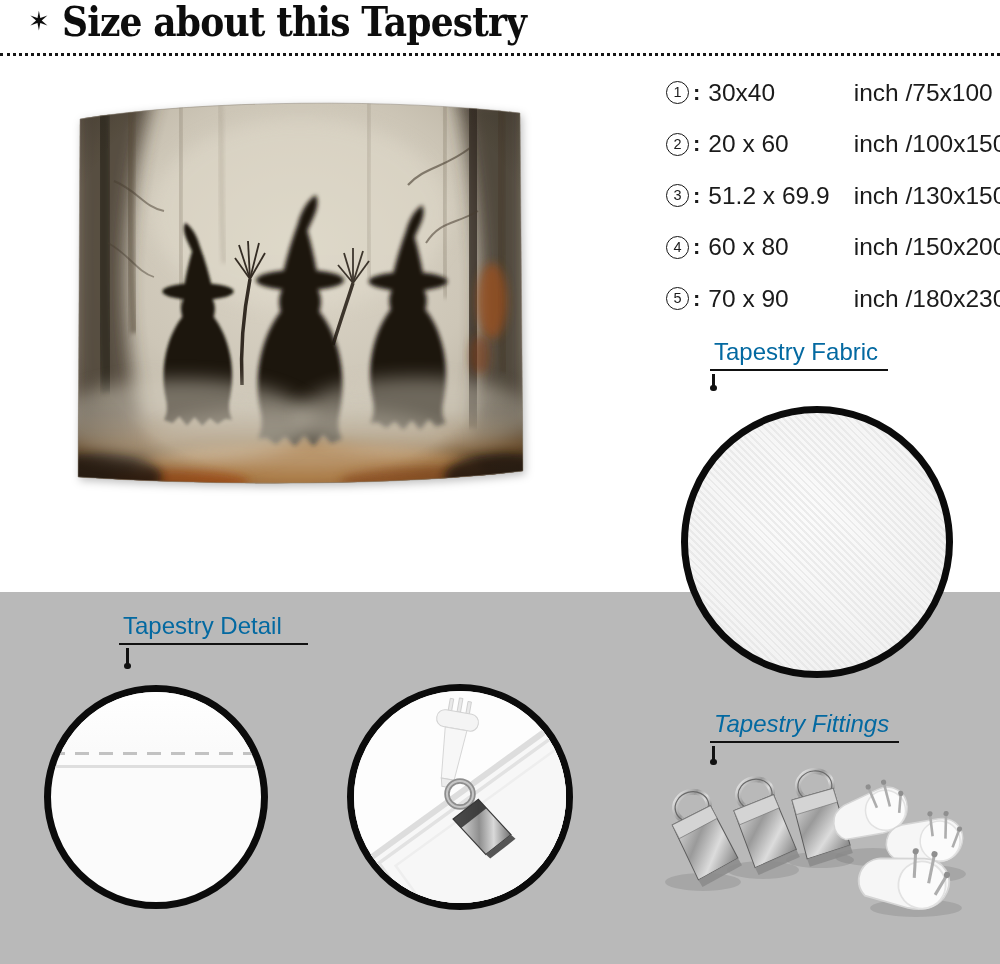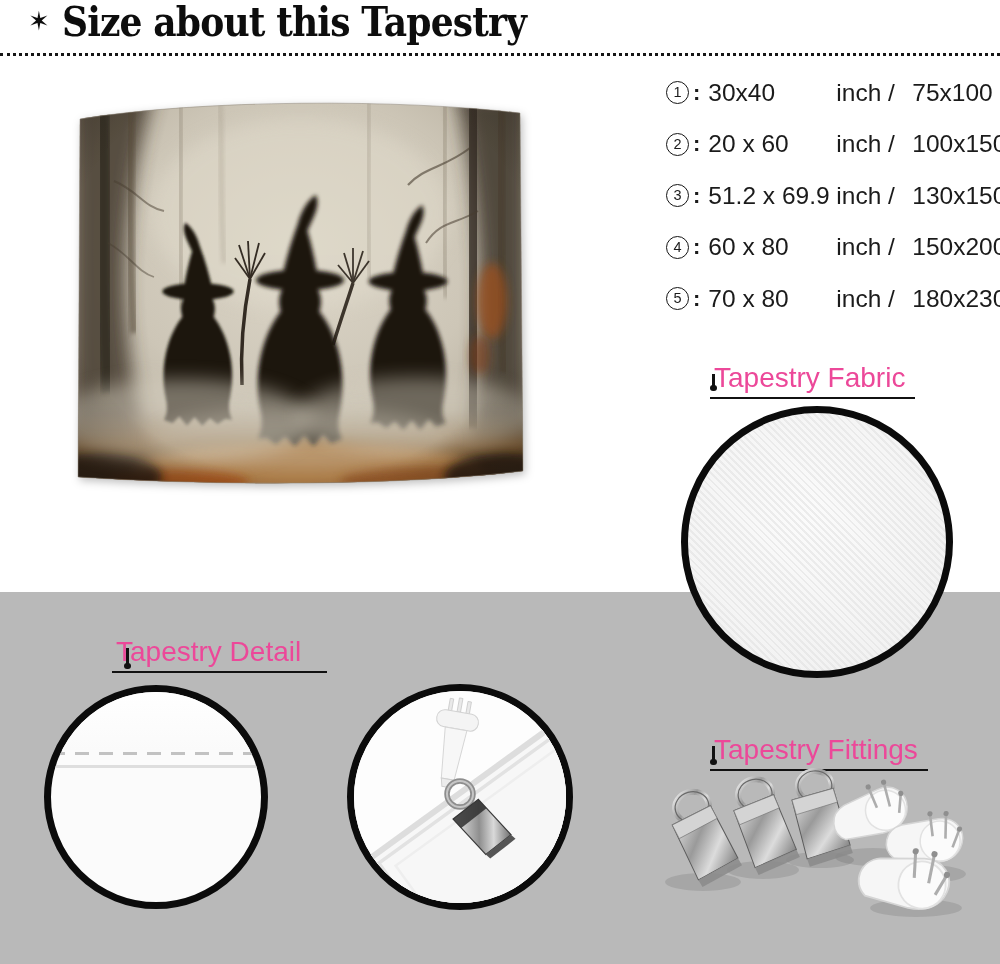--- a/index.html
+++ b/index.html
@@ -23,26 +23,26 @@
   .tapestry svg{display:block;width:100%;height:100%;}
   
   .size-list{position:absolute;left:666px;top:67px;width:330px;}
   .size-row{display:flex;align-items:center;height:51.5px;font-size:24.5px;color:#1b1b1b;white-space:nowrap;}
   .num-circle{
     flex:0 0 auto;width:21px;height:21px;border:1.8px solid #141414;border-radius:50%;
     font-size:14.5px;line-height:21px;text-align:center;font-weight:400;margin-right:1px;
   }
   .num-colon{margin:0 8px 0 3px;font-size:22px;font-weight:700;}
   .col-inch{flex:0 0 auto;min-width:128px;}
-  .col-sep{flex:0 0 auto;width:76px;}
+  .col-sep{flex:0 0 auto;width:76px;text-align:right;}
   .col-cm{flex:0 0 auto;}
   
   .sec-label{
-    position:absolute;font-size:28px;color:#ec4899;white-space:nowrap;
-    border-bottom:2.5px solid #111;padding:0 10px 3px 4px;line-height:1.15;margin-top:24px;
+    position:absolute;font-size:24px;color:#0369a1;white-space:nowrap;
+    border-bottom:2.5px solid #111;padding:0 10px 3px 4px;line-height:1.15;
   }
   .leader{position:absolute;width:2.5px;background:#111;}
   .leader::after{content:'';position:absolute;left:-2px;bottom:-5px;width:6.5px;height:6.5px;background:#111;border-radius:50%;}
   
   .gray-band{position:absolute;left:0;top:592px;width:1000px;height:372px;background:#b9b9b9;}
   
   .photo-circle{position:absolute;border:7px solid #0b0b0b;border-radius:50%;overflow:hidden;background:#fcfcfc;}
   .fabric-circle{left:681px;top:406px;width:258px;height:258px;
     background:
       repeating-linear-gradient(45deg, rgba(224,224,224,.55) 0 2px, rgba(251,251,251,0) 2px 5px),
@@ -190,33 +190,33 @@
     <div class="size-row">
       <span class="num-circle">4</span>
       <span class="num-colon">:</span>
       <span class="col-inch">60 x 80</span>
       <span class="col-sep">inch /</span>
       <span class="col-cm">150x200 cm</span>
     </div>
     <div class="size-row">
       <span class="num-circle">5</span>
       <span class="num-colon">:</span>
-      <span class="col-inch">70 x 80</span>
+      <span class="col-inch">70 x 90</span>
       <span class="col-sep">inch /</span>
       <span class="col-cm">180x230 cm</span>
     </div>
   </div>
 
   <div class="gray-band"></div>
 
   <div class="sec-label" style="left:710px;top:338px;">Tapestry Fabric</div>
   <div class="leader" style="left:712px;top:374px;height:12px;"></div>
   <div class="photo-circle fabric-circle"></div>
 
-  <div class="sec-label" style="left:112px;top:612px;padding-right:26px;">Tapestry Detail</div>
+  <div class="sec-label" style="left:119px;top:612px;padding-right:26px;">Tapestry Detail</div>
   <div class="leader" style="left:126px;top:648px;height:16px;"></div>
   <div class="photo-circle detail-circle">
     <div class="detail-shade"></div>
     <div class="detail-seam-dash"></div>
     <div class="detail-seam-line"></div>
   </div>
 
   <div class="photo-circle clip-circle">
     <svg viewBox="0 0 212 212">
       <defs>
@@ -249,21 +249,21 @@
       <circle cx="106" cy="103" r="13" fill="none" stroke="#c6c6c6" stroke-width="2"></circle>
 
       <g transform="rotate(-38 124 134)">
         <path d="M108,114 L140,114 L144,162 L112,162 Z" fill="url(#metalV)" stroke="#3c3c3c" stroke-width="1.2"></path>
         <path d="M108,114 L140,114 L141,126 L109,126 Z" fill="#2f2f2f" opacity=".85"></path>
         <path d="M112,162 L144,162 L145,168 L113,168 Z" fill="#555555"></path>
       </g>
     </svg>
   </div>
 
-  <div class="sec-label" style="left:710px;top:710px;">Tapestry Fittings</div>
+  <div class="sec-label" style="left:710px;top:710px;font-style:italic;">Tapestry Fittings</div>
   <div class="leader" style="left:712px;top:746px;height:14px;"></div>
   <div class="fittings">
     <svg viewBox="0 0 330 175">
       <defs>
         <linearGradient id="metalP" x1="0" y1="0" x2="1" y2="1">
           <stop offset="0%" stop-color="#f0f0f0"></stop>
             <stop offset="40%" stop-color="#9a9a9a"></stop>
           <stop offset="65%" stop-color="#dcdcdc"></stop>
             <stop offset="100%" stop-color="#6d6d6d"></stop>
         </linearGradient>

